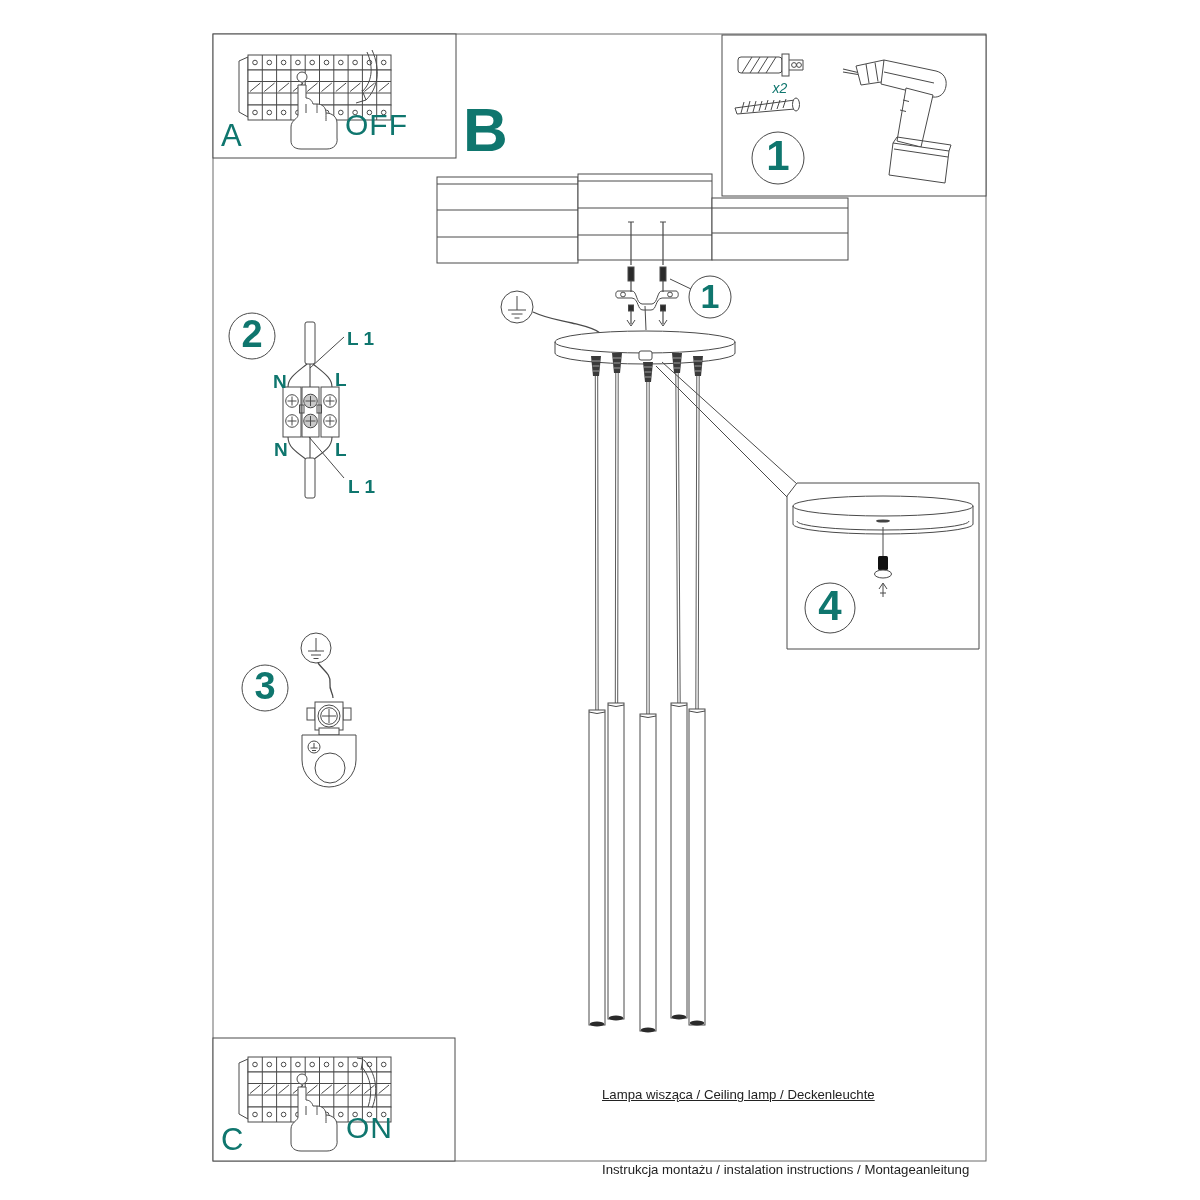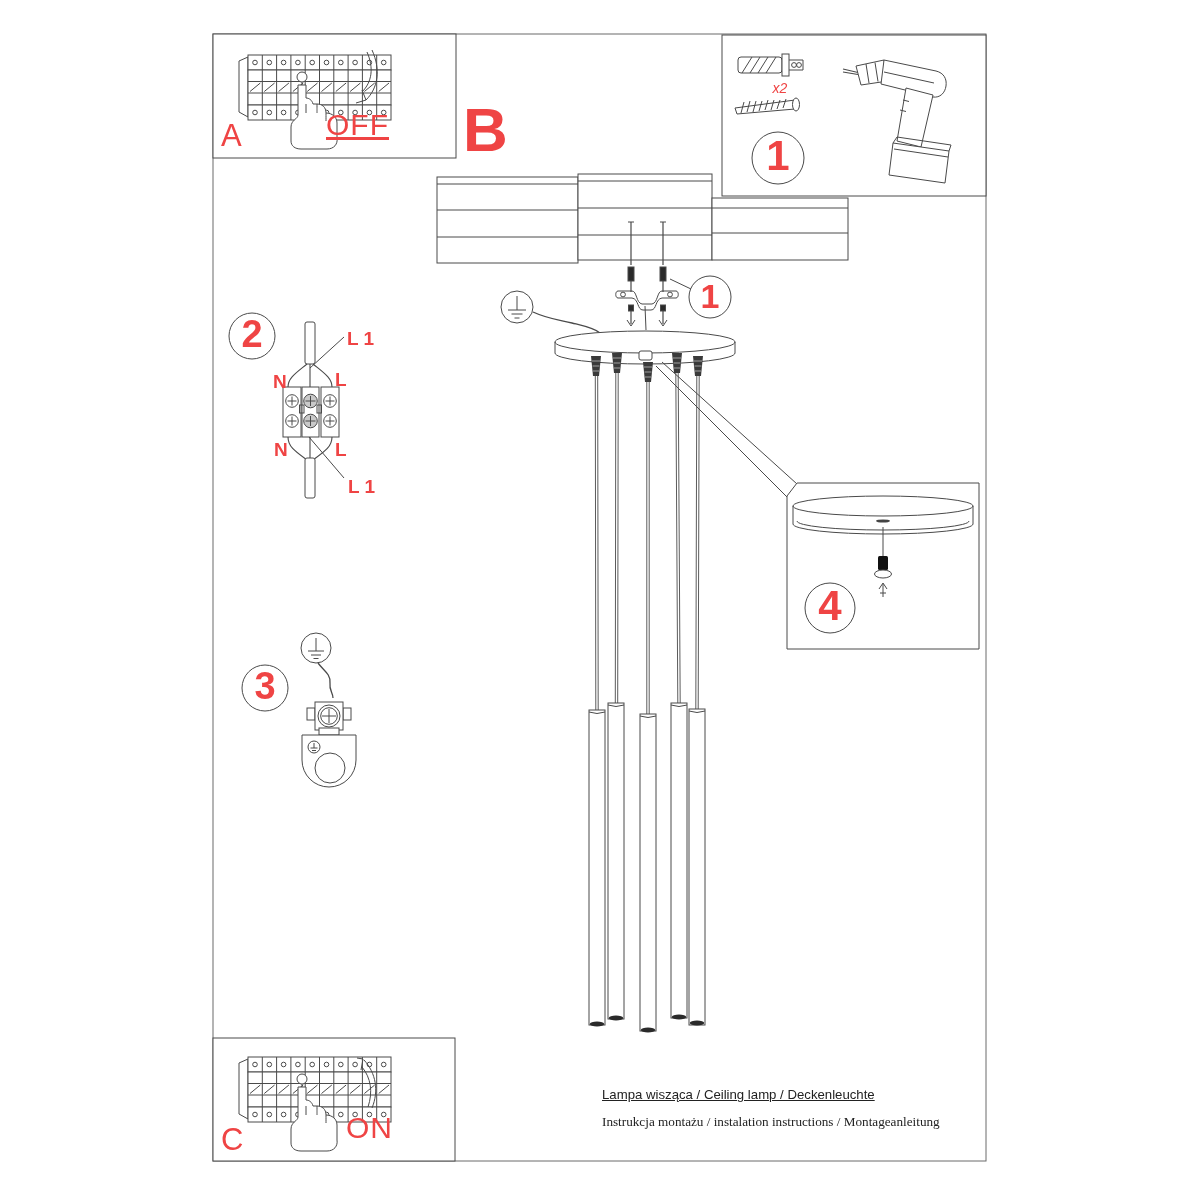--- a/index.html
+++ b/index.html
@@ -1,19 +1,19 @@
 <!DOCTYPE html>
 <html><head>
 <meta charset="utf-8">
 <style>
   html,body{margin:0;padding:0;background:#fff;}
   #canvas{position:relative;width:1200px;height:1200px;background:#ffffff;overflow:hidden;
           font-family:"Liberation Sans",sans-serif;color:#111;}
   #lineart{position:absolute;left:0;top:0;}
-  .txt{position:absolute;white-space:pre;color:#ef4444;line-height:1;}
+  .txt{position:absolute;white-space:pre;color:#0f766e;line-height:1;}
   .step-letter{font-size:31px;font-weight:500;}
   .big-b{font-size:62px;font-weight:700;}
   .switch-word{font-size:30px;font-weight:500;letter-spacing:1px;}
   .callout-num{transform:translate(-50%,-54%);font-weight:700;}
   .wire-label{font-size:19px;font-weight:700;}
   .qty{font-size:14px;font-style:italic;}
   .footer-line{font-size:13.2px;color:#222;}
 </style>
 </head>
 <body>
@@ -273,36 +273,36 @@
       <path d="M302,735 H356 V760 A27,27 0 0 1 302,760 Z" fill="#fff"></path>
       <circle cx="314" cy="747" r="6"></circle>
       <path d="M314,743 V748 M310.5,748 H317.5 M312,750.5 H316"></path>
       <circle cx="330" cy="768" r="15"></circle>
     </g>
   </g>
 
 </svg>
 
 <span class="txt step-letter" style="left:221px;top:120px;">A</span>
-<span class="txt switch-word" style="left:326px;top:110px;text-decoration:underline;">OFF</span>
+<span class="txt switch-word" style="left:345px;top:110px;">OFF</span>
 <span class="txt big-b" style="left:463px;top:99px;">B</span>
 
 <span class="txt qty" style="left:780px;top:81px;transform:translateX(-50%);">x2</span>
 <span class="txt callout-num" style="left:778px;top:158px;font-size:42px;">1</span>
 <span class="txt callout-num" style="left:710px;top:297px;font-size:34px;">1</span>
 <span class="txt callout-num" style="left:252px;top:336px;font-size:38px;">2</span>
 <span class="txt callout-num" style="left:265px;top:688px;font-size:38px;">3</span>
 <span class="txt callout-num" style="left:830px;top:608px;font-size:42px;">4</span>
 
 <span class="txt wire-label" style="left:347px;top:329px;">L 1</span>
 <span class="txt wire-label" style="left:273px;top:372px;">N</span>
 <span class="txt wire-label" style="left:335px;top:370px;">L</span>
 <span class="txt wire-label" style="left:274px;top:440px;">N</span>
 <span class="txt wire-label" style="left:335px;top:440px;">L</span>
 <span class="txt wire-label" style="left:348px;top:477px;">L 1</span>
 
 <span class="txt step-letter" style="left:221px;top:1124px;">C</span>
 <span class="txt switch-word" style="left:346px;top:1113px;text-align:right;">ON</span>
 
-<span class="txt footer-line" style="left:602px;top:1115px;font-family:Liberation Serif, serif;">Instrukcja montażu / instalation instructions / Montageanleitung</span>
+<span class="txt footer-line" style="left:602px;top:1163px;">Instrukcja montażu / instalation instructions / Montageanleitung</span>
 <span class="txt footer-line" style="left:602px;top:1088px;text-decoration:underline;">Lampa wisząca / Ceiling lamp / Deckenleuchte</span>
 
 </div>
 
 </body></html>

